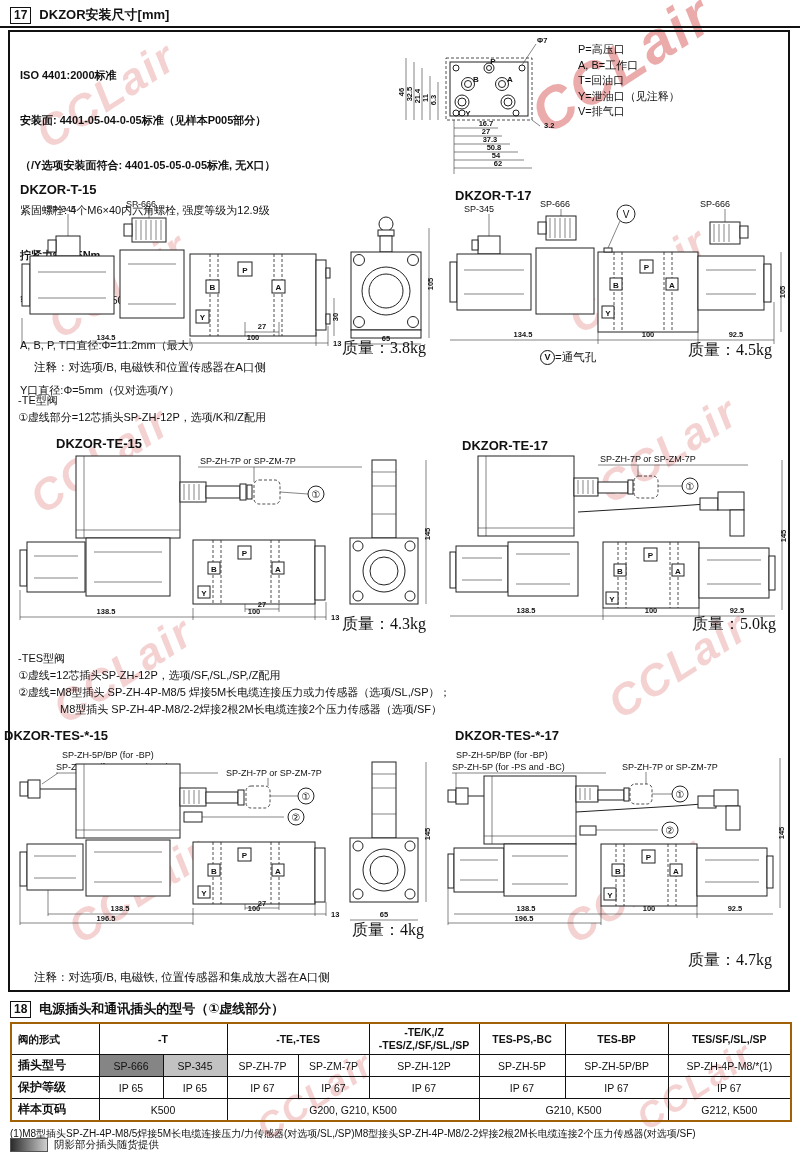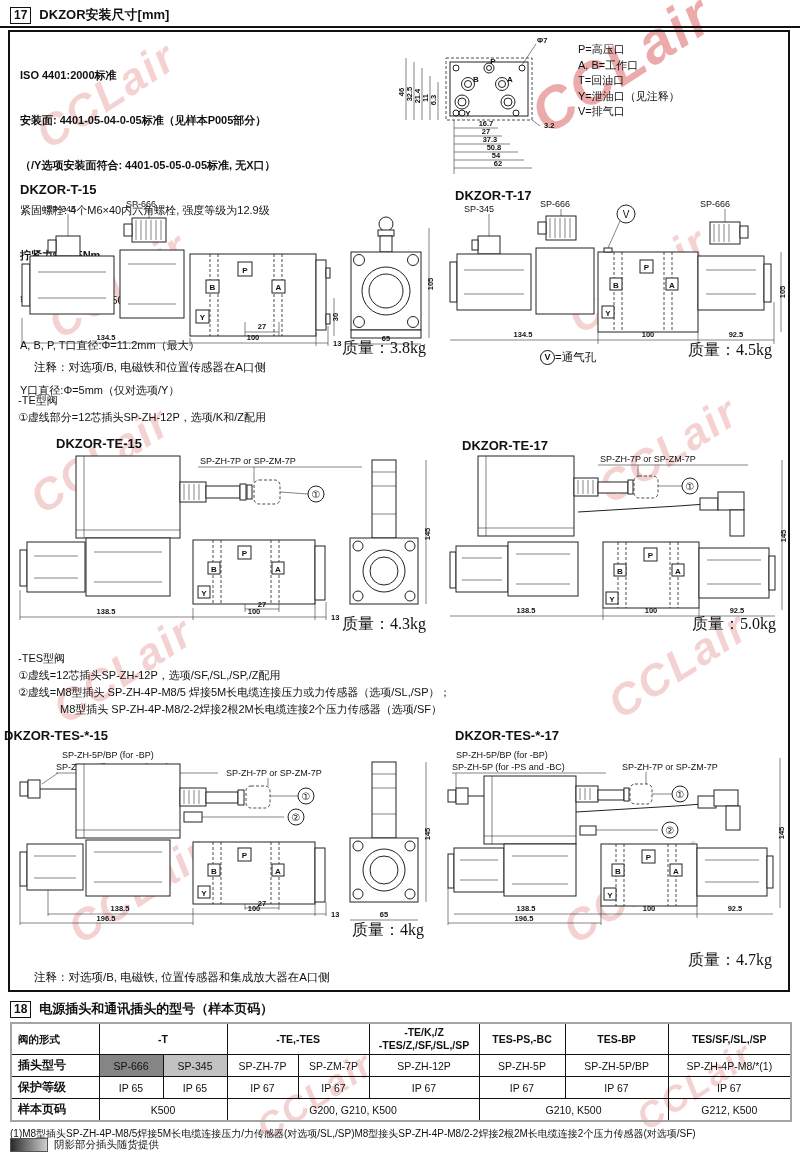--- a/index.html
+++ b/index.html
@@ -30,21 +30,21 @@
   svg text{fill:#111;font-family:"Liberation Sans","DejaVu Sans",sans-serif;}
   svg .dim{font-size:7.5px;font-weight:bold;}
   svg .lbl{font-size:9px;}
   svg .pt{font-size:8px;font-weight:bold;text-anchor:middle;}
   svg .call{font-size:10px;text-anchor:middle;}
   
   table.t18{border-collapse:collapse;table-layout:fixed;width:780px;font-size:10.5px;}
   table.t18 td{border:1px solid #111;text-align:center;padding:2px 1px;overflow:hidden;}
   table.t18 tr.r1 td{font-weight:bold;font-size:10.5px;white-space:pre-line;line-height:13px;}
   table.t18 td.rh{font-weight:bold;font-size:12px;text-align:left;padding-left:6px;}
-  table.t18{border:2px solid #a3a3a3;}
+  table.t18{border:2px solid #a16207;}
   td.plug-dark{background:#858585;}
   td.plug-mid{background:#c2c2c2;}
   .footnote{font-size:10px;}
   .shade-legend{font-size:10.5px;display:flex;align-items:center;gap:6px;}
   .swatch{display:inline-block;width:36px;height:12px;background:linear-gradient(90deg,#2b2b2b,#cfcfcf);border:1px solid #555;}
   
   .wm{position:absolute;font-weight:bold;color:rgba(222,105,105,0.30);transform:rotate(-33deg);
       pointer-events:none;letter-spacing:2px;font-size:44px;font-style:italic;}
   .wm.big{font-size:58px;color:rgba(214,80,80,0.48);}
   .wm.sm{font-size:36px;}
@@ -595,21 +595,21 @@
       <text x="78" y="173" class="dim" text-anchor="middle">196.5</text>
     <line x1="334" y1="10" x2="334" y2="160" class="thin"></line>
     <text x="338" y="85" class="dim" transform="rotate(-90 338 85)" text-anchor="middle">145</text>
   </svg>
   <div class="abs mass" style="left:688px;top:950px;">质量：4.7kg</div>
 
   <div class="abs note" style="left:34px;top:970px;">注释：对选项/B, 电磁铁, 位置传感器和集成放大器在A口侧</div>
 
   <div class="abs sec-head" style="left:10px;top:1000px;">
     <span class="numbox">18</span>
-    <span>电源插头和通讯插头的型号（样本页码）</span>
+    <span>电源插头和通讯插头的型号（①虚线部分）</span>
   </div>
 
   <table class="t18 abs" style="left:10px;top:1022px;">
     <colgroup>
       <col style="width:88px">
         <col style="width:64px">
         <col style="width:64px">
       <col style="width:71px">
         <col style="width:71px">
         <col style="width:110px">

